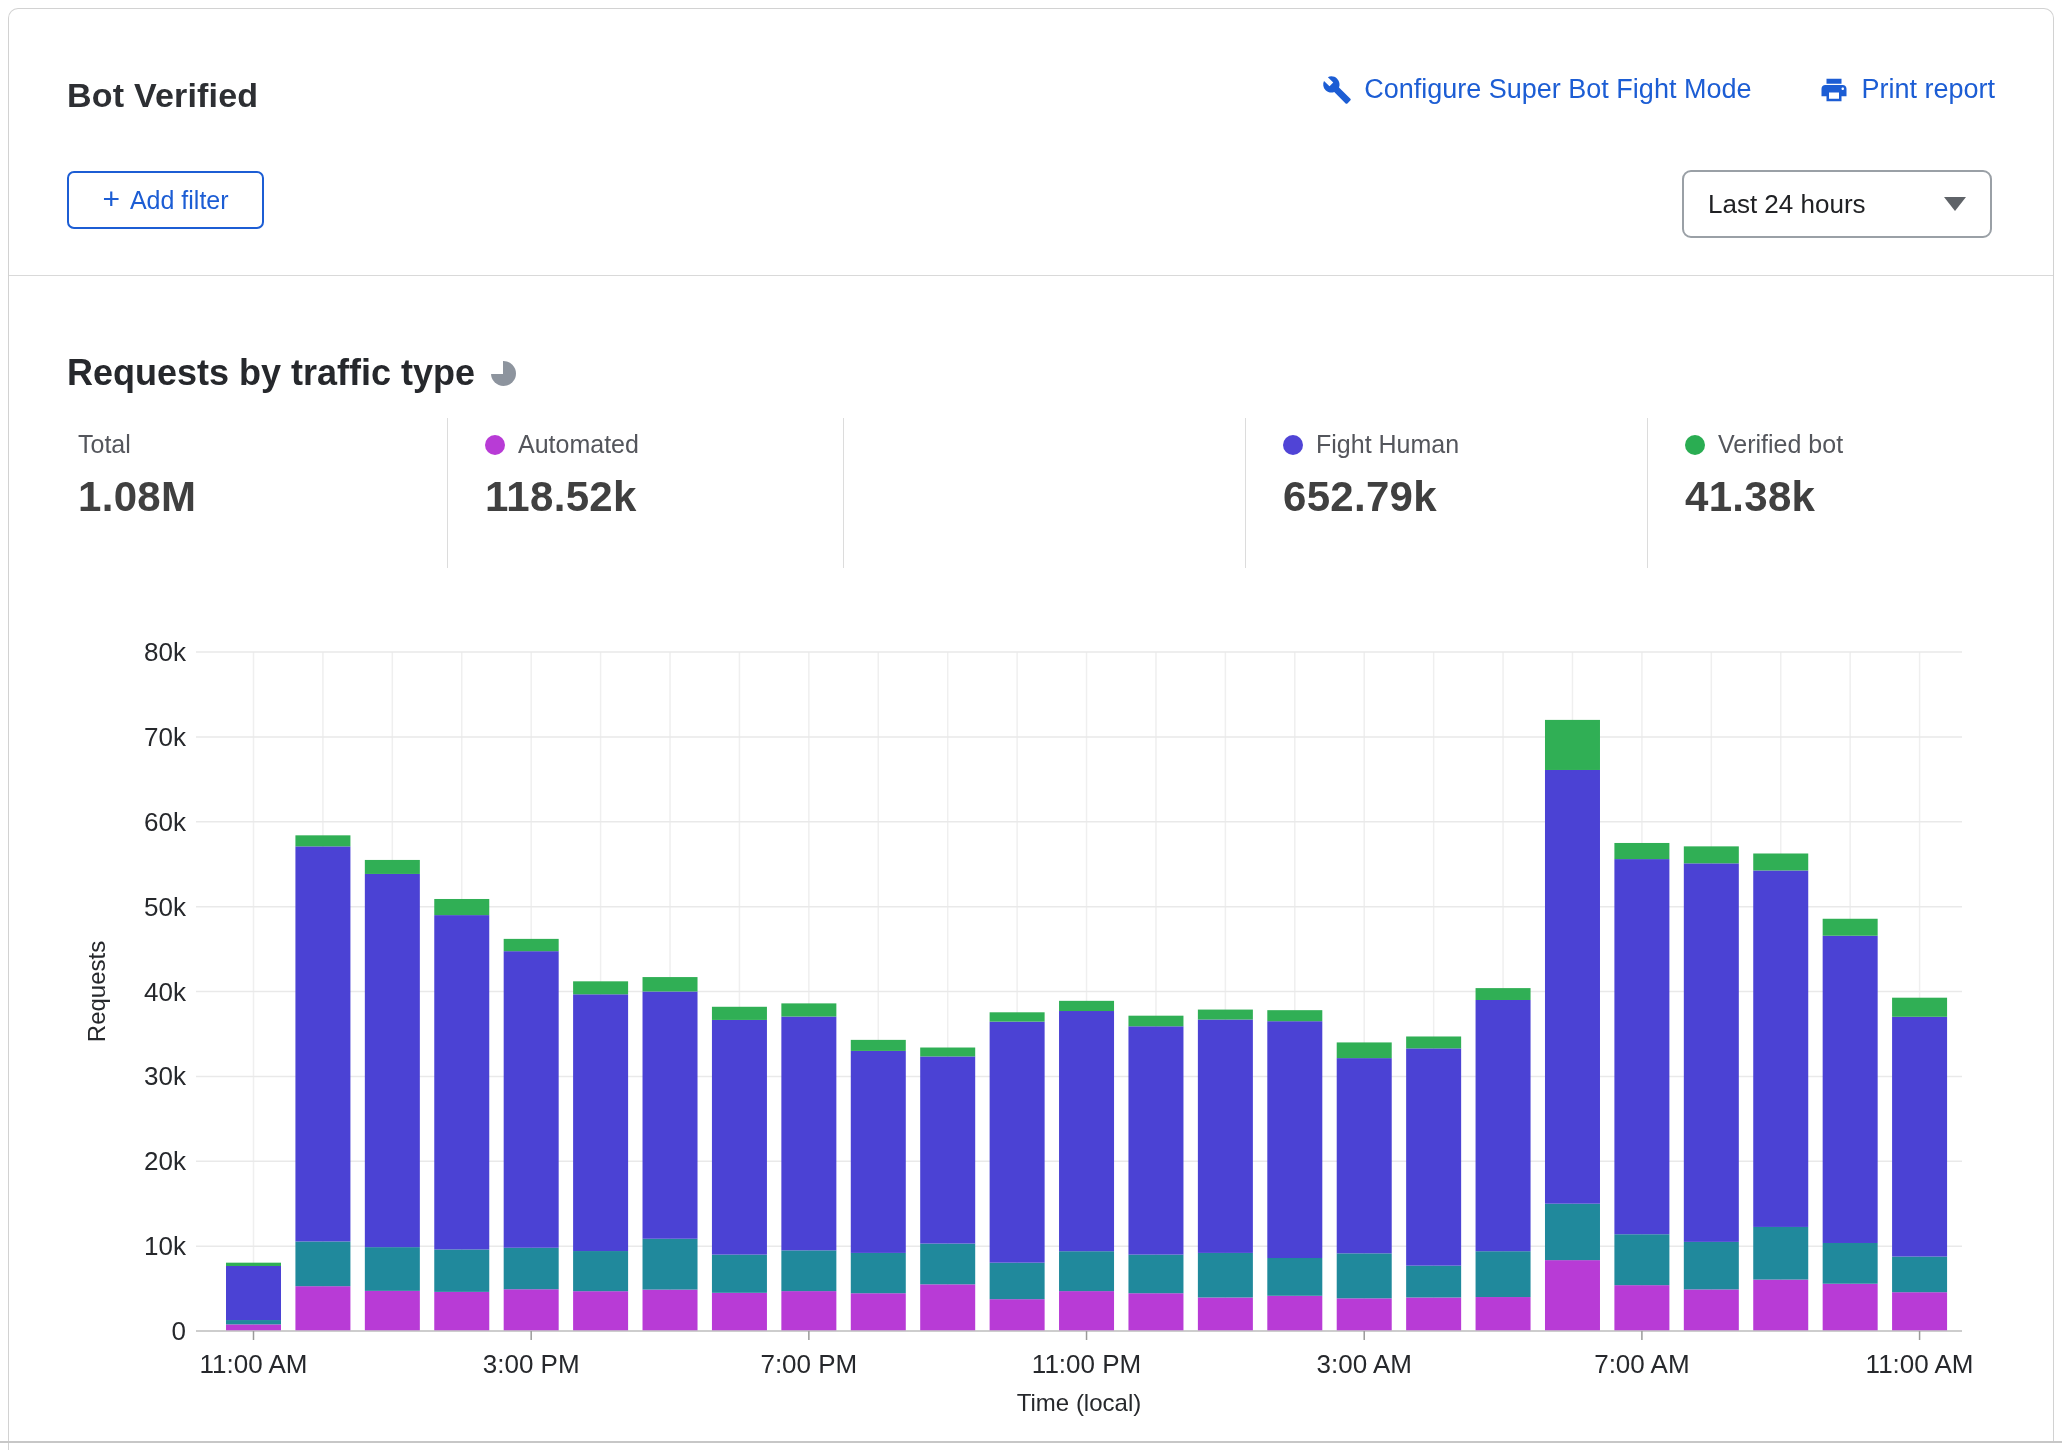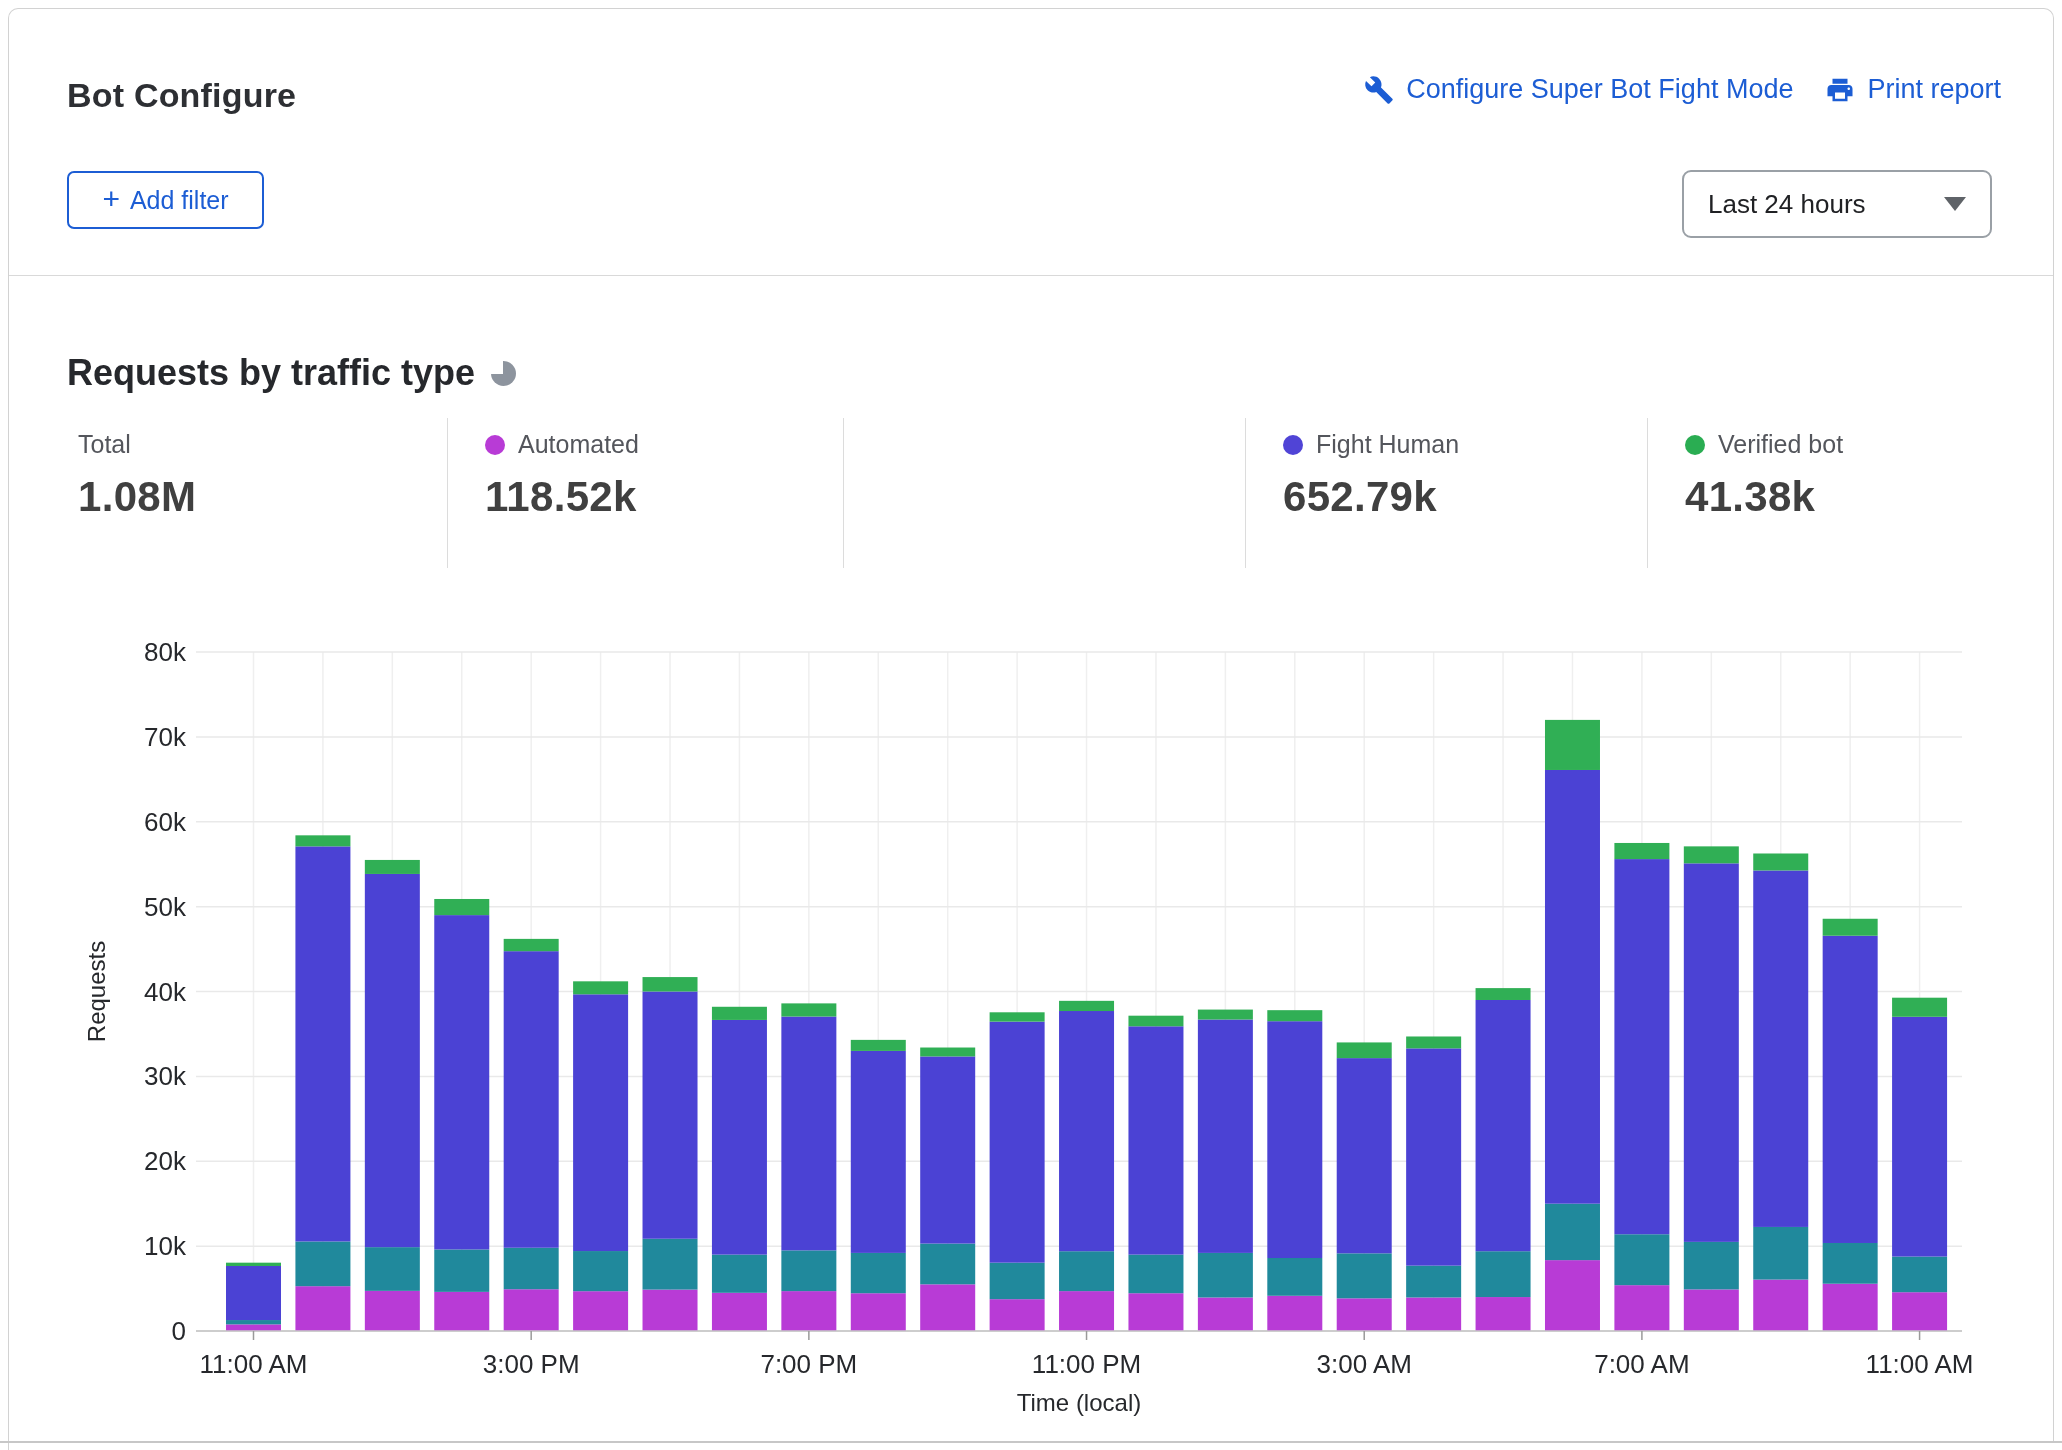--- a/index.html
+++ b/index.html
@@ -3,21 +3,21 @@
 <meta charset="utf-8">
 <style>
   * { margin:0; padding:0; box-sizing:border-box; }
   html,body { width:2062px; height:1450px; background:#ffffff;
     font-family:"Liberation Sans", sans-serif; color:#25272b; overflow:hidden; position:relative; }
   .card {
     position:absolute; left:8px; top:8px; width:2046px; height:1434px;
     border:1px solid #d2d2d2; border-bottom:none; border-radius:10px 10px 0 0; background:#fff;
   }
   .page-title { position:absolute; left:67px; top:76px; font-size:34px; font-weight:700; color:#2d2f33; letter-spacing:0.2px; }
-  .top-links { position:absolute; top:74px; right:61px; display:flex; gap:32px; }
+  .top-links { position:absolute; top:74px; right:67px; display:flex; gap:68px; }
   .link { display:flex; align-items:center; gap:12px; color:#1c5dd4; font-size:27px; cursor:pointer; }
   .link svg { display:block; }
   .add-filter-btn {
     position:absolute; left:67px; top:171px; width:197px; height:58px;
     border:2px solid #1c5dd4; border-radius:7px; background:#fff; color:#1c5dd4;
     font-size:25px; display:flex; align-items:center; justify-content:center; gap:10px; cursor:pointer;
     font-family:"Liberation Sans", sans-serif;
   }
   .add-filter-btn .plus { font-size:30px; font-weight:400; line-height:1; margin-top:-3px; }
   .time-select {
@@ -46,21 +46,21 @@
   #chart-wrap svg { display:block; }
 
   .bottom-divider { position:absolute; left:0; top:1441px; width:2062px; height:2px; background:#c7c7c7; }
   .next-card-edge { position:absolute; left:8px; top:1443px; width:1px; height:7px; background:#d2d2d2; }
 </style>
 </head>
 <body>
 
 <div class="card"></div>
 
-<div class="page-title">Bot Configure</div>
+<div class="page-title">Bot Verified</div>
 
 <div class="top-links">
   <div class="link">
     <span>
       <svg width="30" height="30" viewBox="0 0 24 24" fill="#1c5dd4">
           <path d="M22.7 19l-9.1-9.1c.9-2.3.4-5-1.5-6.9-2-2-5-2.4-7.4-1.3L9 6 6 9 1.6 4.7C.4 7.1.9 10.1 2.9 12.1c1.9 1.9 4.6 2.4 6.9 1.5l9.1 9.1c.4.4 1 .4 1.4 0l2.3-2.3c.5-.4.5-1.1.1-1.4z"></path>
         </svg>
     </span>
     <span>Configure Super Bot Fight Mode</span>
   </div>

